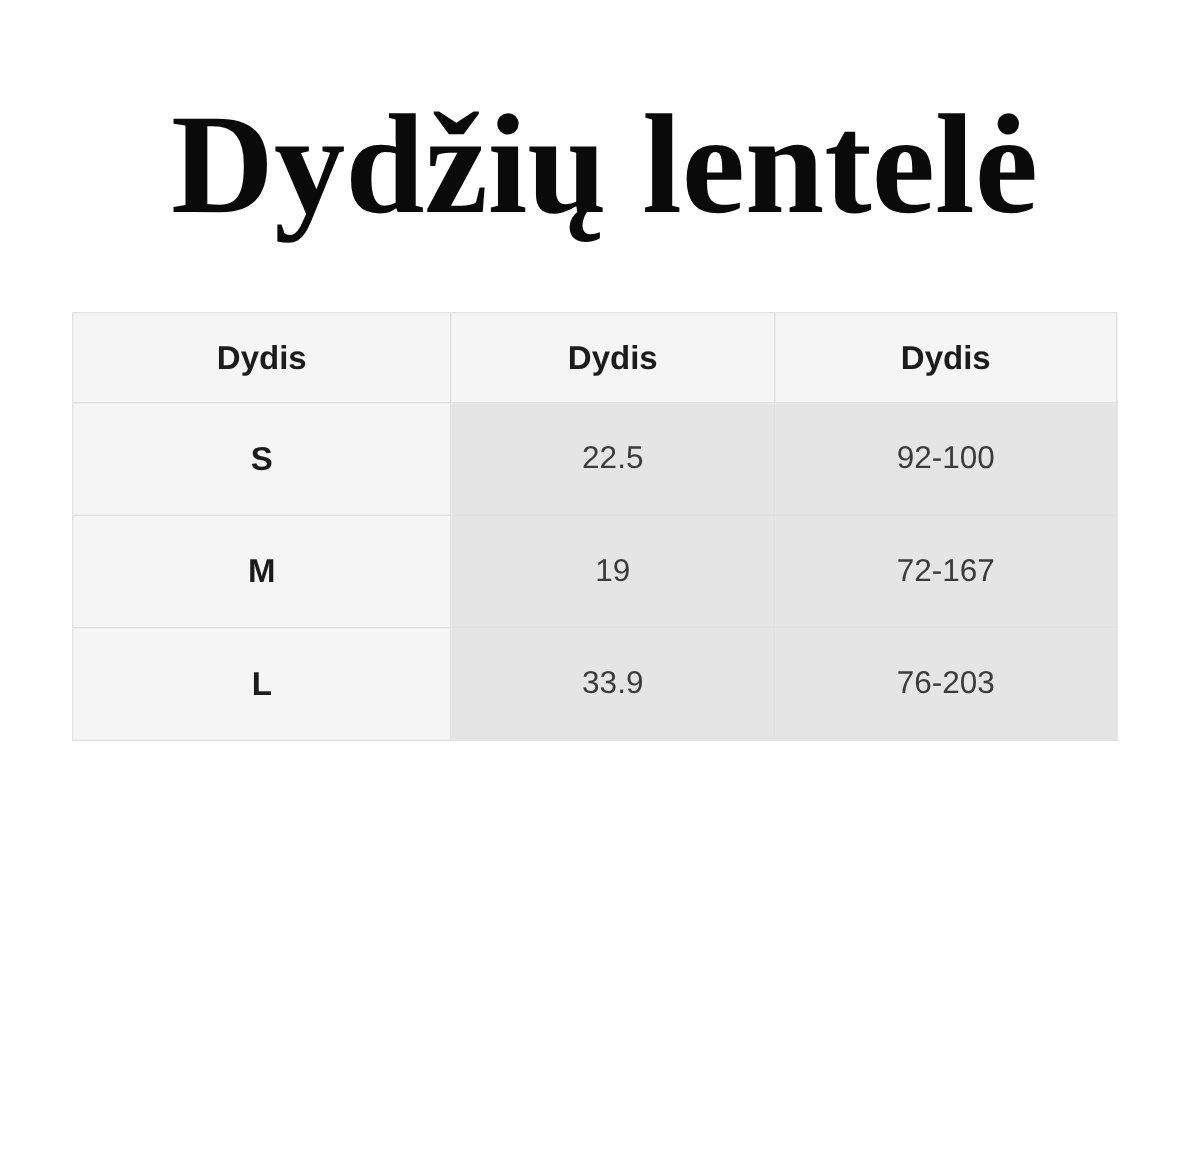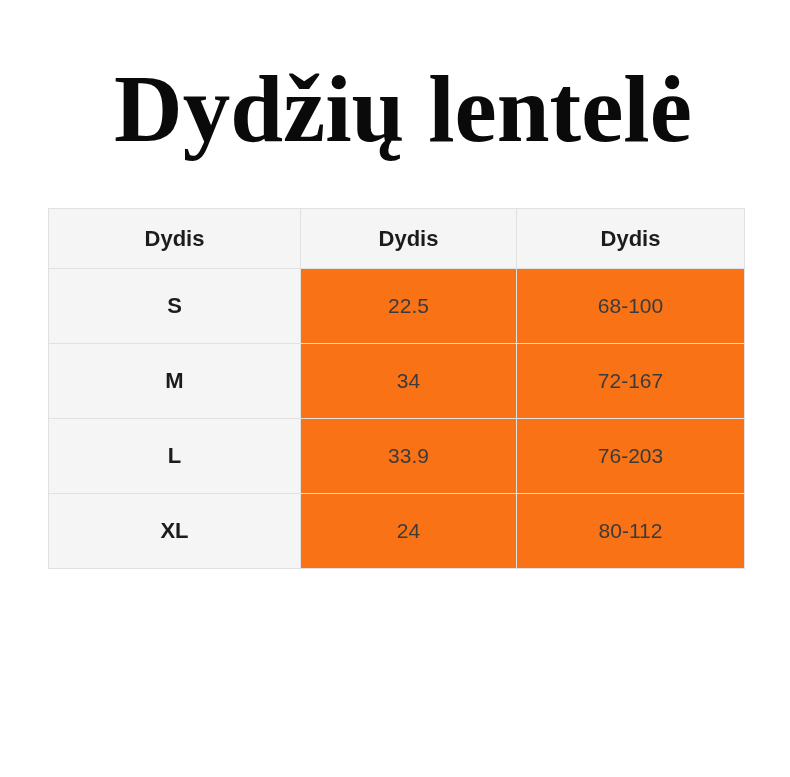--- a/index.html
+++ b/index.html
@@ -50,21 +50,21 @@
     background: #f5f5f5;
     font-weight: 700;
     font-size: 22px;
     color: #1c1c1c;
   }
   .size-table tbody td {
     height: 75px;
     font-size: 21px;
     font-weight: 400;
     color: #3b3b3b;
-    background: #f97316;
+    background: #e5e5e5;
   }
   .size-table tbody td.size-label {
     background: #f5f5f5;
     font-weight: 700;
     font-size: 22px;
     color: #1c1c1c;
   }
 </style>
 </head>
 <body>
@@ -83,33 +83,28 @@
       <tr>
         <th>Dydis</th>
         <th>Dydis</th>
         <th>Dydis</th>
       </tr>
     </thead>
     <tbody>
       <tr>
         <td class="size-label">S</td>
         <td>22.5</td>
-        <td>68-100</td>
+        <td>92-100</td>
       </tr>
       <tr>
         <td class="size-label">M</td>
-        <td>34</td>
+        <td>19</td>
         <td>72-167</td>
       </tr>
       <tr>
         <td class="size-label">L</td>
         <td>33.9</td>
         <td>76-203</td>
       </tr>
-      <tr>
-        <td class="size-label">XL</td>
-        <td>24</td>
-        <td>80-112</td>
-      </tr>
     </tbody>
   </table>
 
 </div>
 
 </body></html>

